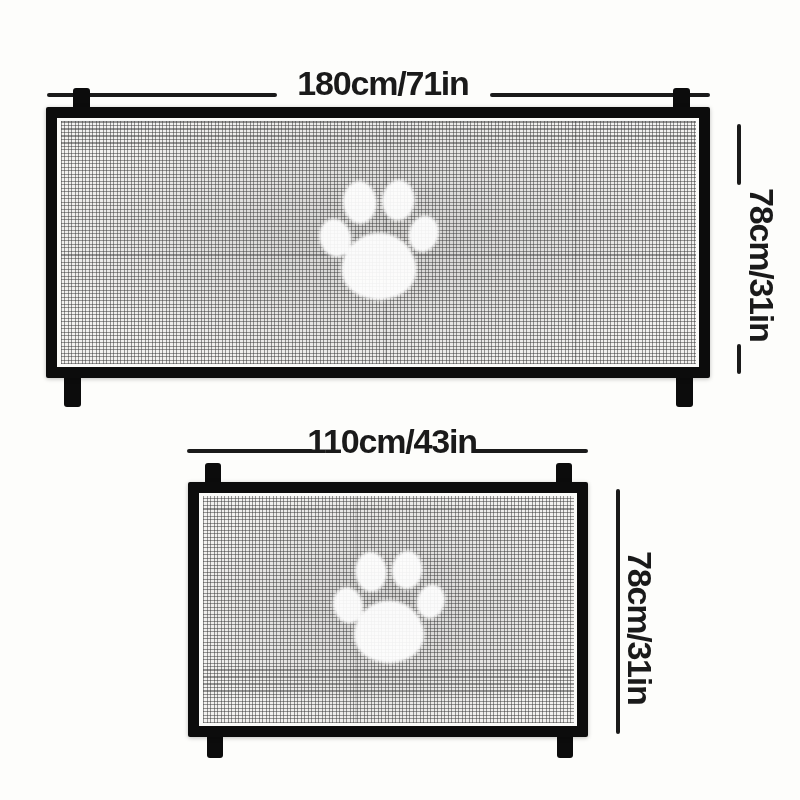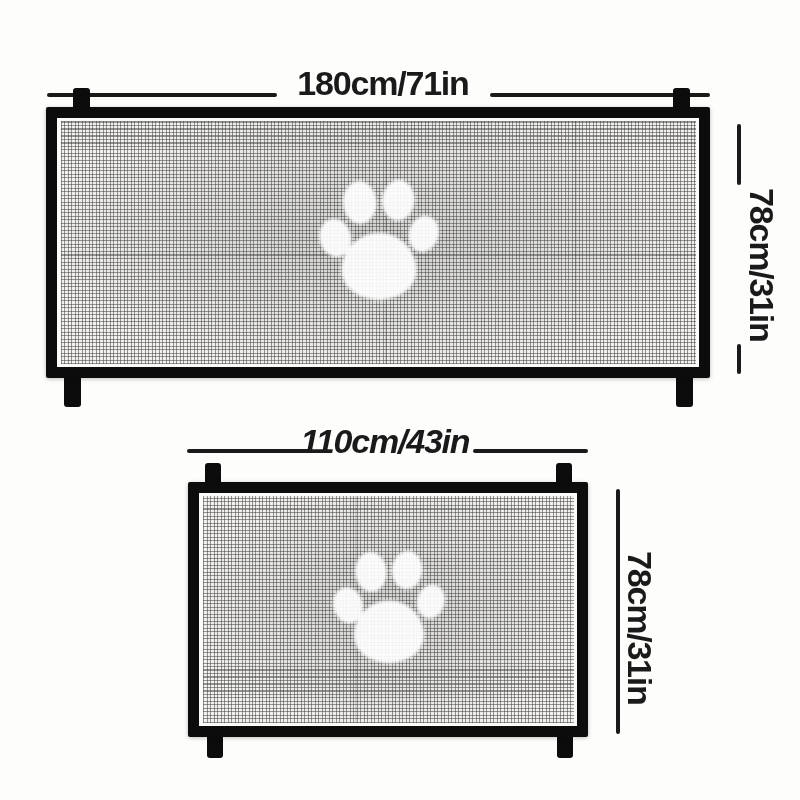--- a/index.html
+++ b/index.html
@@ -115,21 +115,21 @@
     </div>
 
     <div class="abs dline v" style="left:737px;top:124px;height:61px;"></div>
     <div class="abs dlabel vert" style="left:782px;top:188px;">78cm/31in</div>
     <div class="abs dline v" style="left:737px;top:344px;height:30px;"></div>
   </div>
 
   <div>
 
     <div class="abs dline h" style="left:187px;top:449px;width:126px;"></div>
-    <div class="abs dlabel" style="left:289px;top:421px;width:192px;font-style:italic;">110cm/43in</div>
+    <div class="abs dlabel" style="left:296px;top:421px;width:192px;">110cm/43in</div>
     <div class="abs dline h" style="left:473px;top:449px;width:115px;"></div>
 
     <div class="abs tab up" style="left:205px;top:463px;height:30px;width:16px;"></div>
     <div class="abs tab up" style="left:556px;top:463px;height:30px;width:16px;"></div>
 
     <div class="abs tab down" style="left:207px;top:727px;height:31px;width:16px;"></div>
     <div class="abs tab down" style="left:557px;top:727px;height:31px;width:16px;"></div>
 
     <div class="abs gate" style="left:188px;top:482px;width:400px;height:255px;">
       <div class="mesh-wrap">

